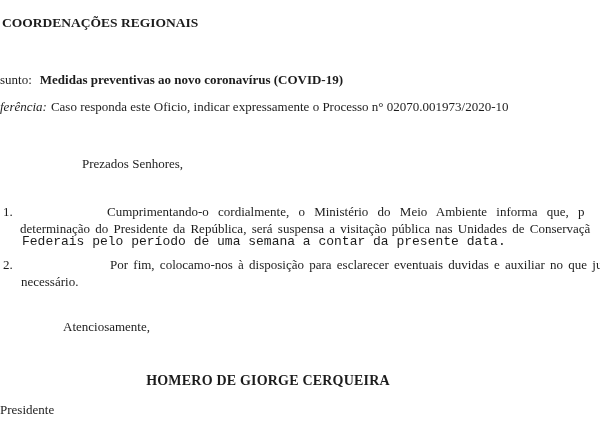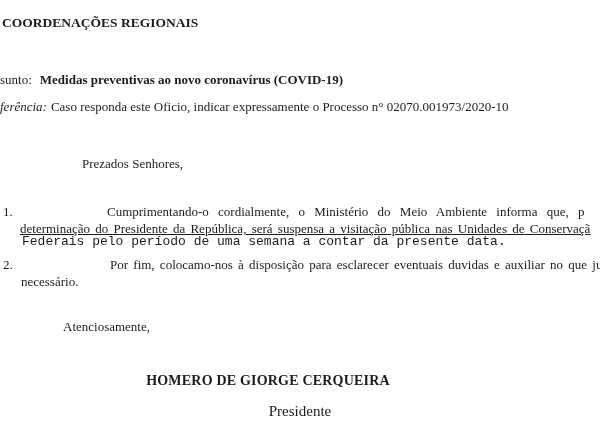--- a/index.html
+++ b/index.html
@@ -42,41 +42,41 @@
     font-size: 13px;
     text-align: right;
   }
 
   .para-number { font-size: 13px; left: 3px; }
   .p1-num { top: 205px; }
   .p2-num { top: 258px; }
 
   .para-line { font-size: 13px; }
   .p1-l1 { left: 107px; top: 205px; word-spacing: 6px; }
-  .p1-l2 { left: 20px;  top: 222px; word-spacing: 2px; text-decoration: underline; }
+  .p1-l2 { left: 20px;  top: 222px; word-spacing: 2px; }
   .p1-l3 { left: 22px;  top: 235px; font-family: Liberation Mono, monospace; }
   .p2-l1 { left: 110px; top: 258px; word-spacing: 2px; }
   .p2-l2 { left: 21px;  top: 275px; }
 
   .closing {
     left: 63px; top: 320px;
     font-size: 13px;
   }
 
   .sig-name {
     left: 0; top: 373px; width: 536px;
     text-align: center;
     font-size: 14px;
     font-weight: bold;
     letter-spacing: 0.2px;
   }
   .sig-title {
     left: 0; top: 403px; width: 600px;
-    text-align: center;
-    font-size: 15px;
+    text-align: left;
+    font-size: 13px;
   }
 </style>
 </head>
 <body>
 
 <div class="abs recipient">COORDENAÇÕES REGIONAIS</div>
 
 <div class="abs subject-line">
   <span>sunto:</span><span class="subject-value">Medidas preventivas ao novo coronavírus (COVID-19)</span>
 </div>

